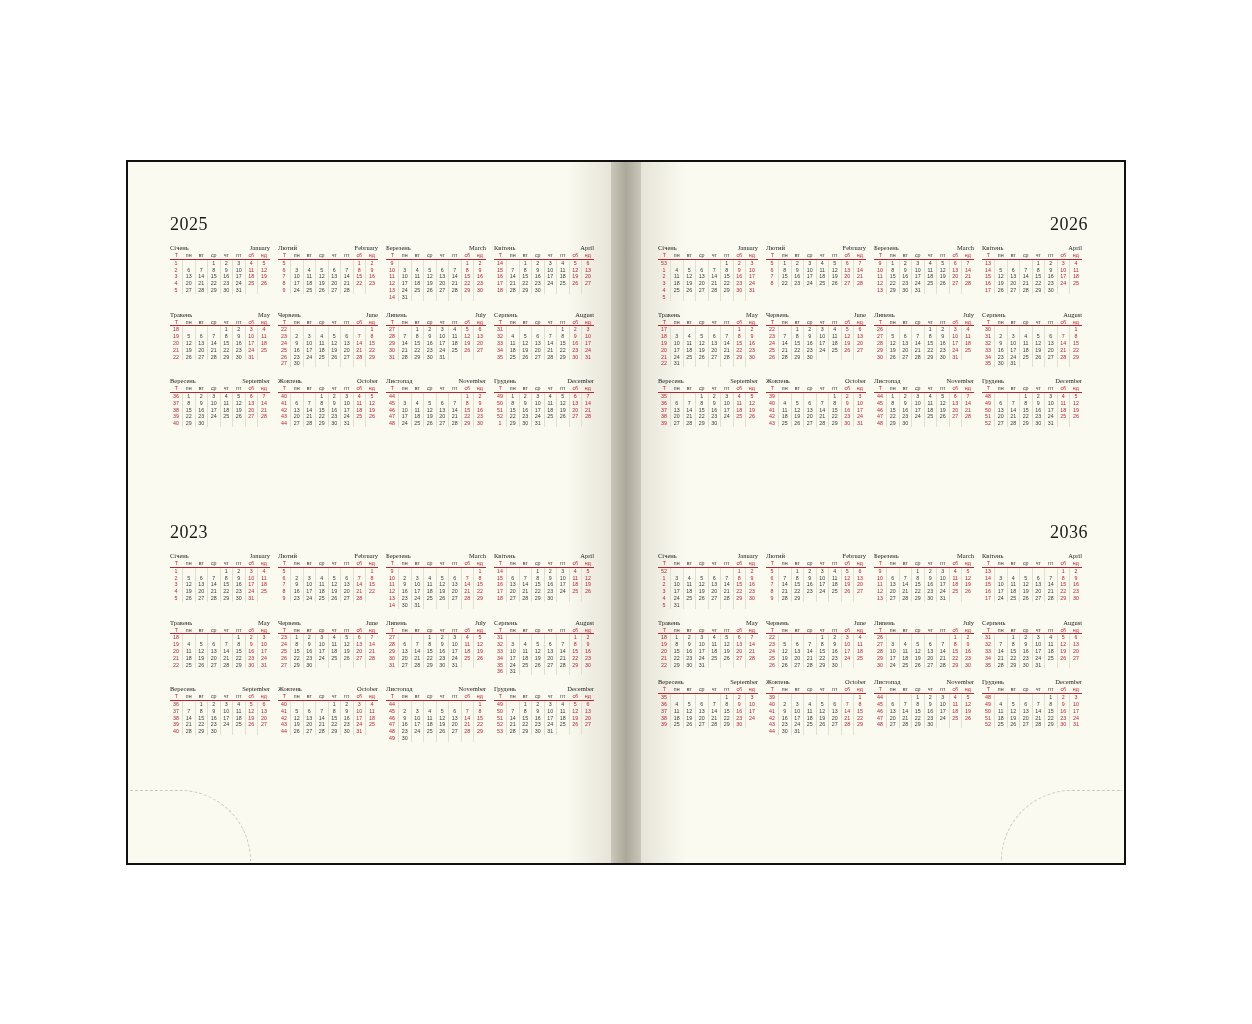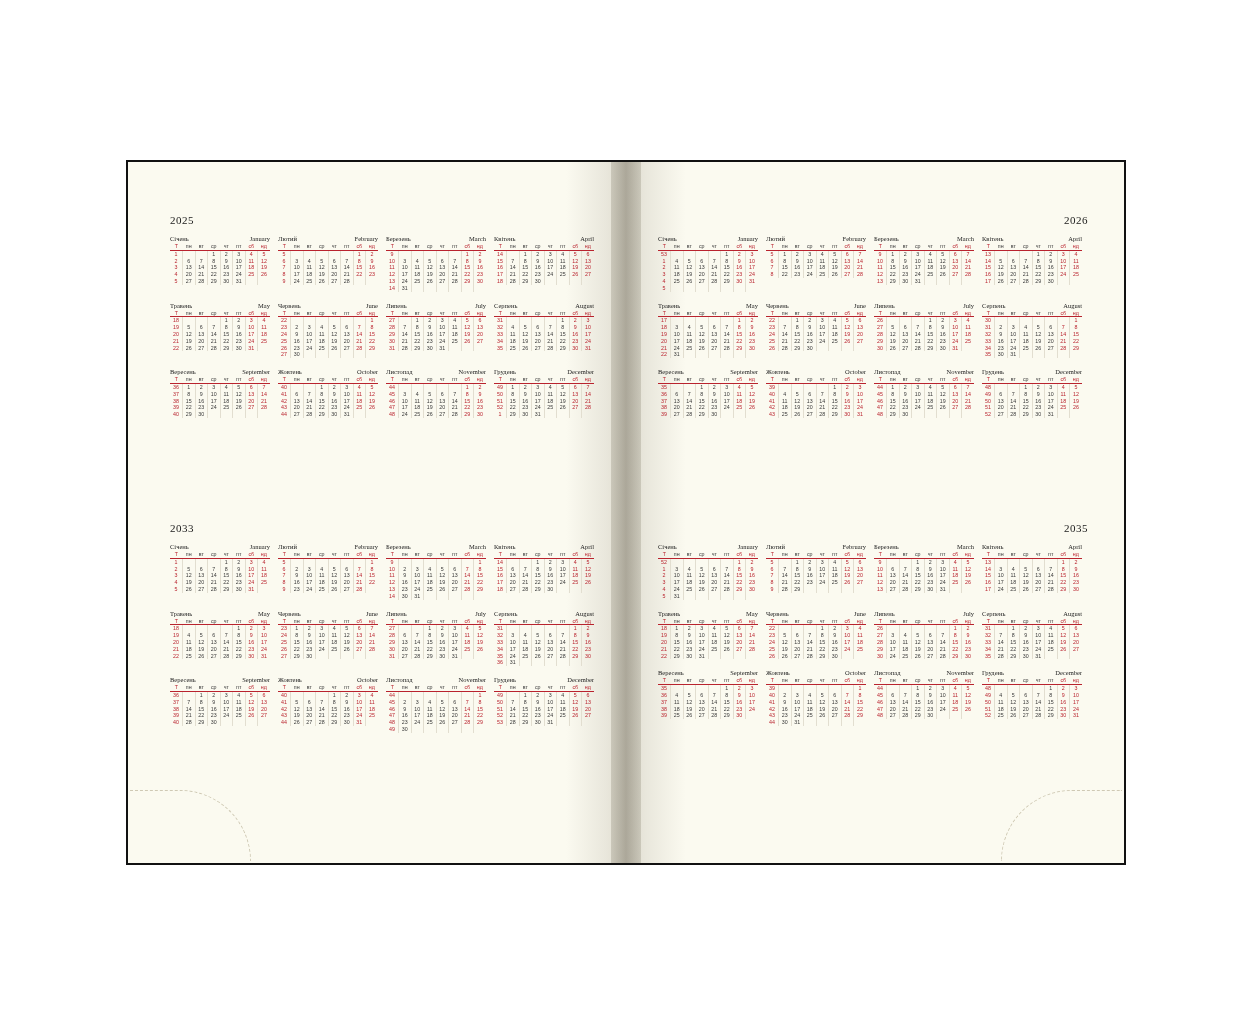--- a/index.html
+++ b/index.html
@@ -30,21 +30,21 @@
   .corner.left{left:2px;border-right:1px dashed #cfc9b4;border-top-right-radius:110px;}
   .corner.right{right:2px;border-left:1px dashed #cfc9b4;border-top-left-radius:110px;}
 
   
   .yearblock{position:absolute;width:430px;}
   .yb-1{left:42px;top:52px;}
   .yb-2{left:42px;top:360px;}
   .yb-3{left:530px;top:52px;}
   .yb-4{left:530px;top:360px;}
 
-  .yearlabel{font-size:11px;color:#1a1a1a;letter-spacing:.5px;margin-bottom:9px;}
+  .yearlabel{font-size:18px;color:#1a1a1a;letter-spacing:.5px;margin-bottom:9px;}
   .yearlabel.right{text-align:right;}
 
   .qrow{display:flex;gap:8px;margin-bottom:10px;}
   .month{width:100px;}
 
   .mhead{display:flex;justify-content:space-between;align-items:baseline;
          font-size:6.5px;color:#2a2a2a;letter-spacing:0;margin-bottom:1px;}
   .mhead .ua{color:#1d1d1d;}
   .mhead .en{color:#1d1d1d;}
 
@@ -964,21 +964,21 @@
                     <td></td>
                   </tr>
                 </tbody>
               </table>
             </div>
           </div>
         </div>
     </div>
 
     <div class="yearblock yb-2">
-      <div class="yearlabel">2033</div>
+      <div class="yearlabel">2023</div>
       <div class="months">
           <div class="qrow">
             <div class="month">
               <div class="mhead">
                 <span class="ua">Січень</span>
                 <span class="en">January</span>
               </div>
               <table class="cal">
                 <thead>
                   <tr>
@@ -2766,21 +2766,21 @@
                     <td></td>
                   </tr>
                 </tbody>
               </table>
             </div>
           </div>
         </div>
     </div>
 
     <div class="yearblock yb-4">
-      <div class="yearlabel right">2035</div>
+      <div class="yearlabel right">2036</div>
       <div class="months">
           <div class="qrow">
             <div class="month">
               <div class="mhead">
                 <span class="ua">Січень</span>
                 <span class="en">January</span>
               </div>
               <table class="cal">
                 <thead>
                   <tr>

